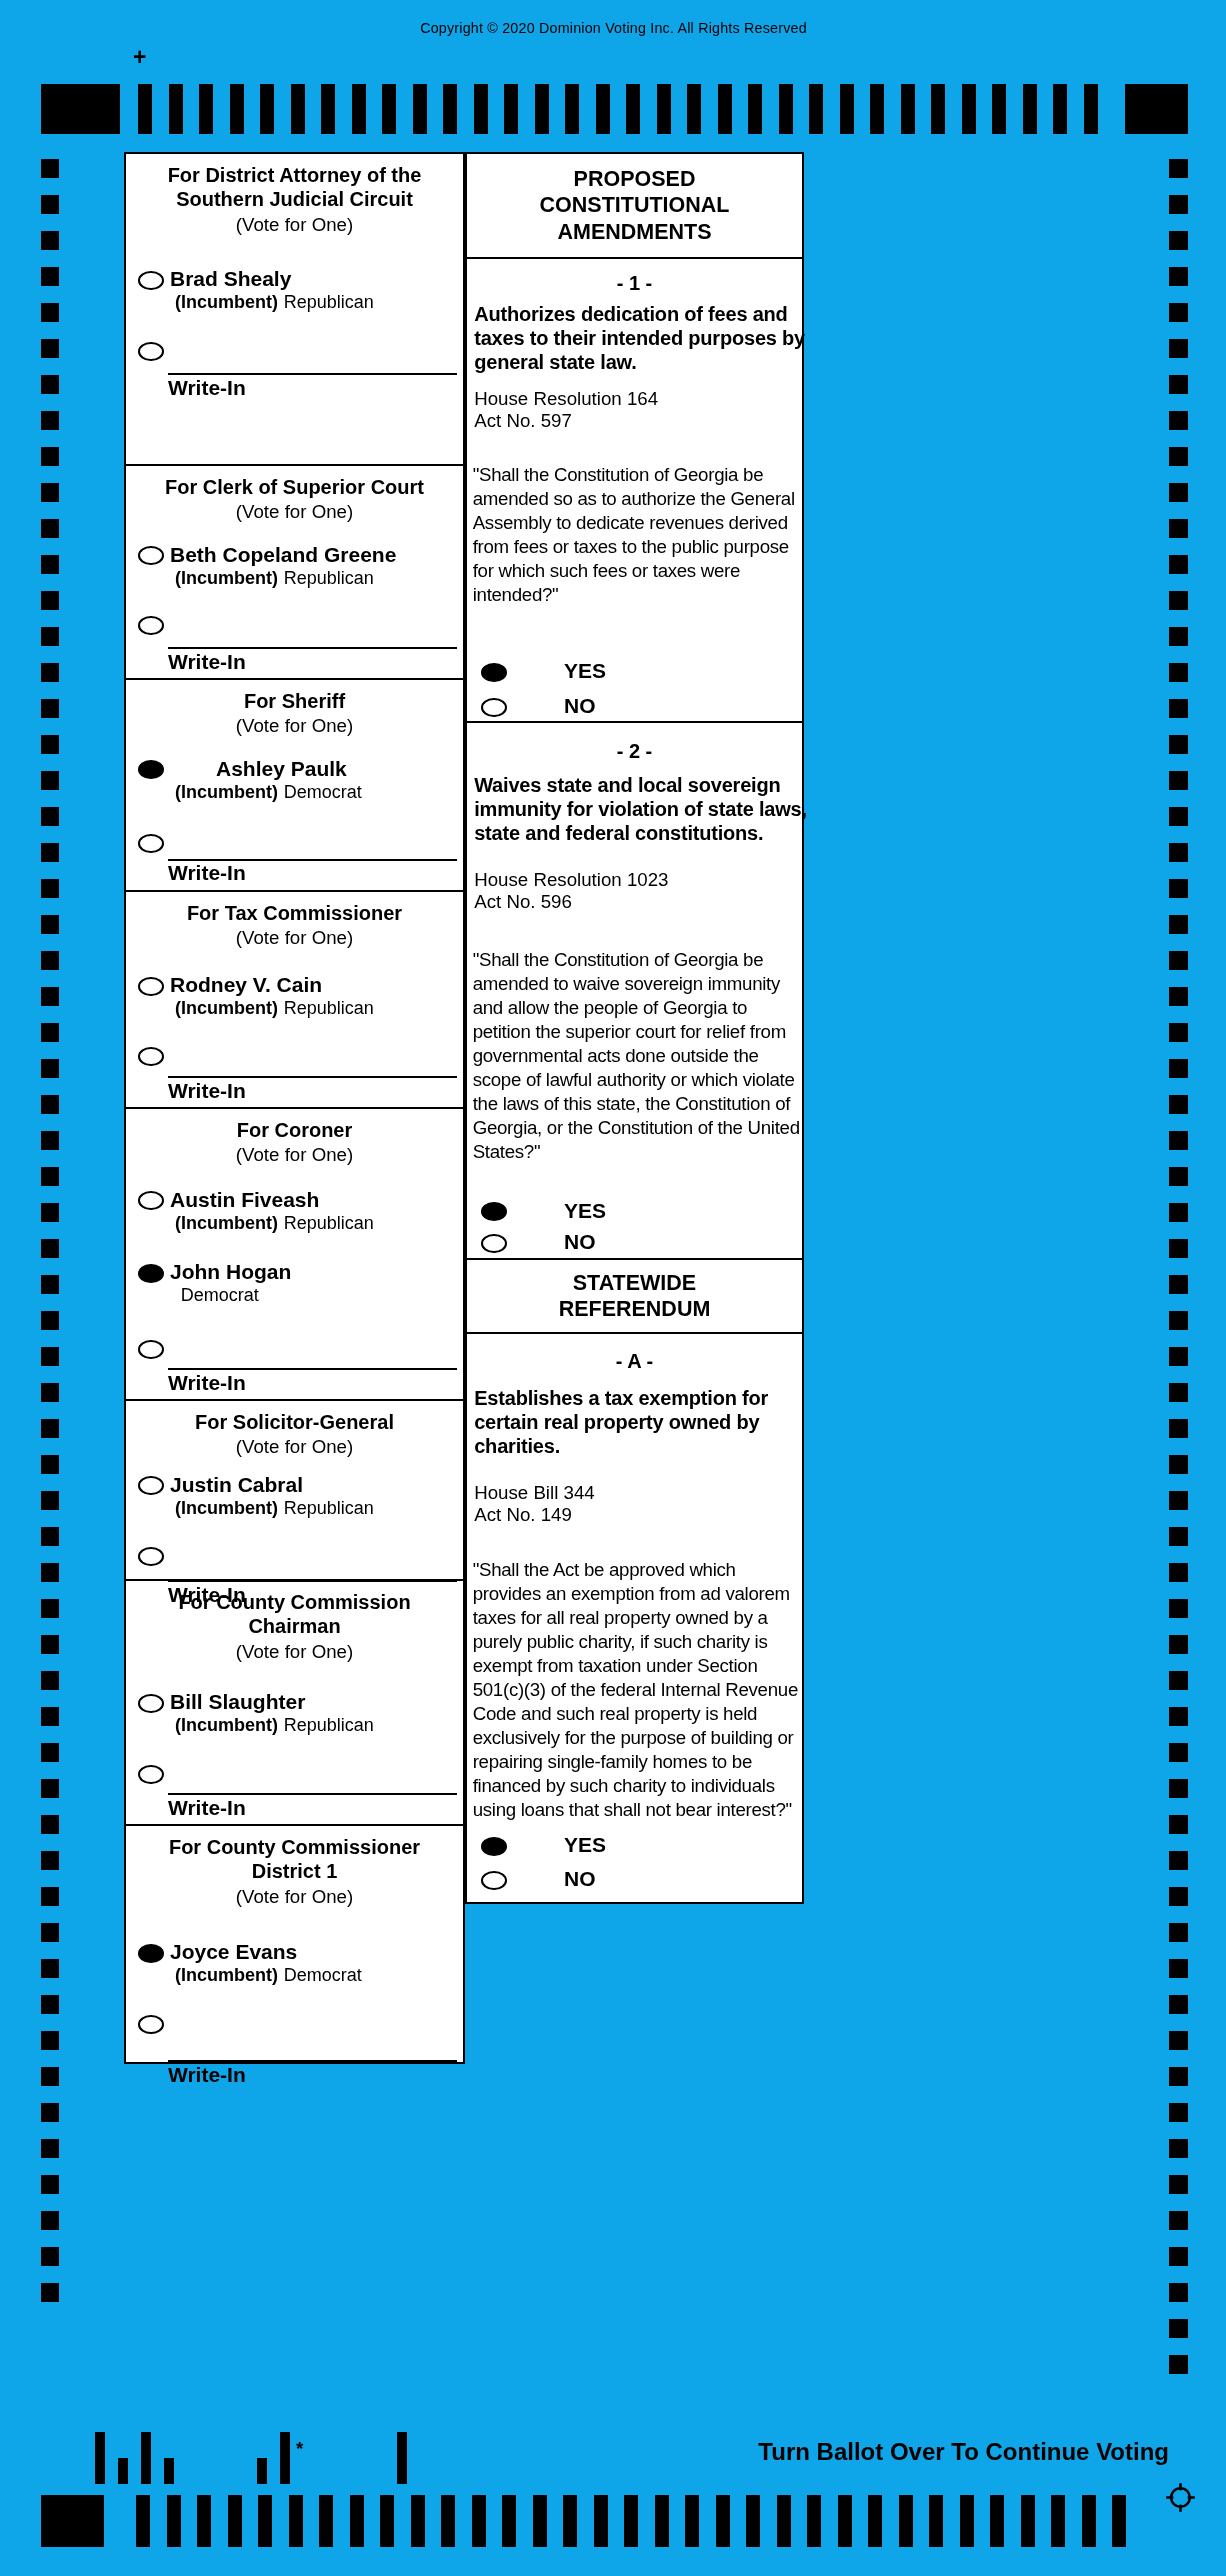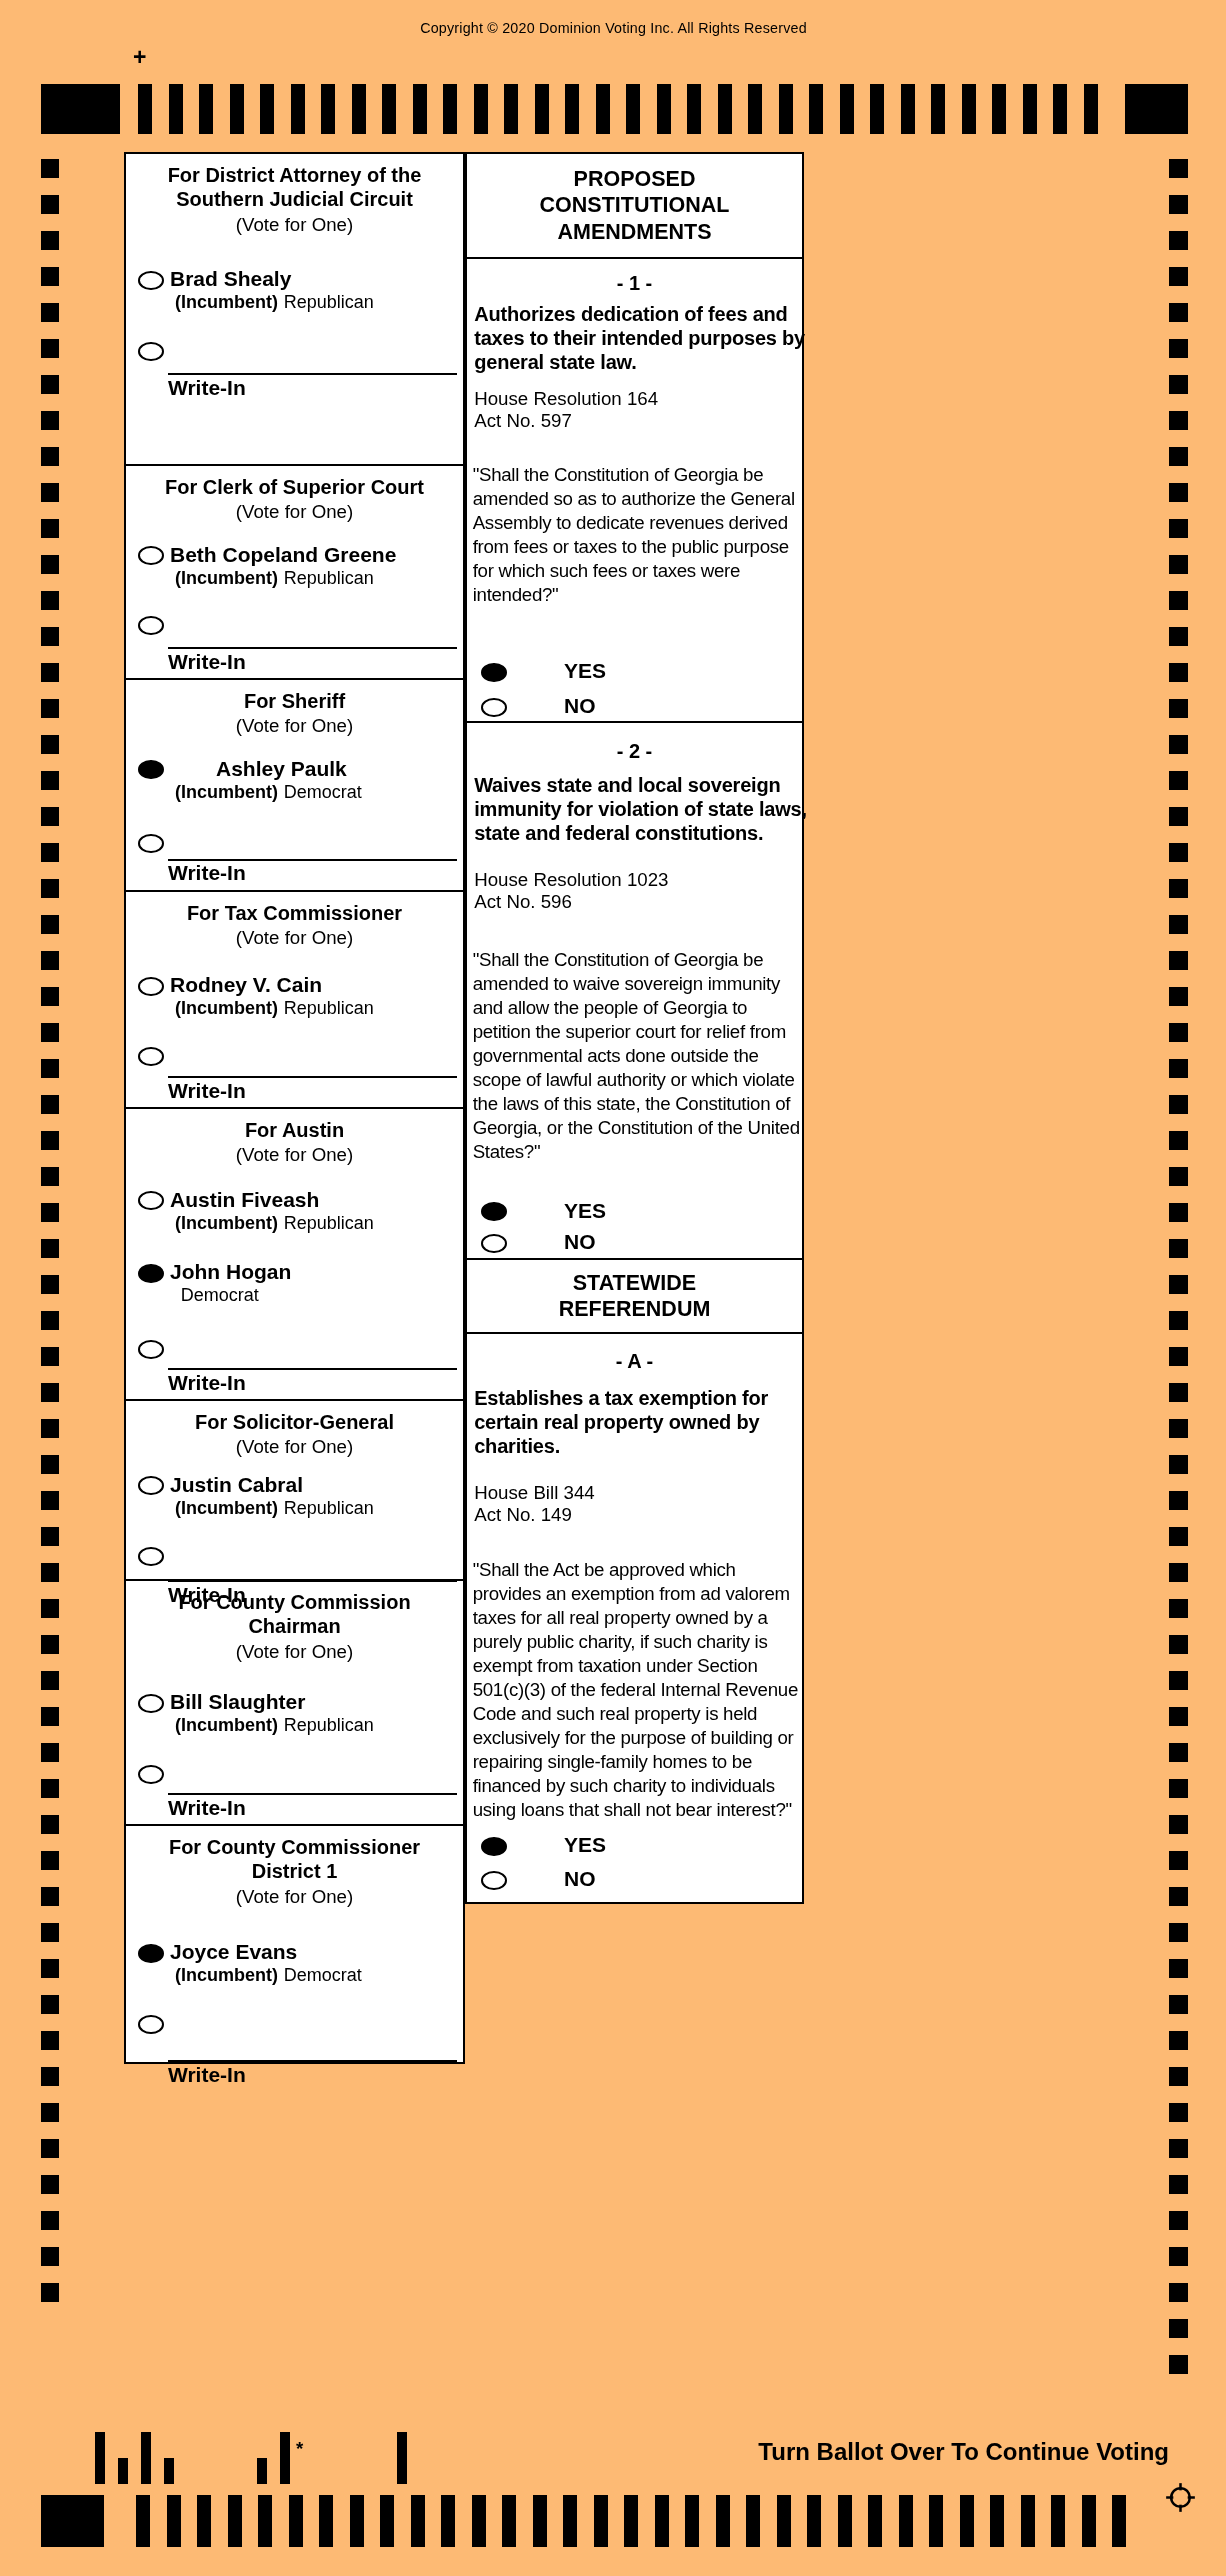--- a/index.html
+++ b/index.html
@@ -1,16 +1,16 @@
 <!DOCTYPE html>
 <html style="font-size:11.5px"><head>
 <meta charset="utf-8">
 <style>
   html,body{margin:0;padding:0;background:#e8e8e8;}
-  .ballot{position:relative;width:1227px;height:2576px;background:#fdba74;
+  .ballot{position:relative;width:1227px;height:2576px;background:#0ea5e9;
           font-family:"Liberation Sans",sans-serif;color:#000;overflow:hidden;}
   
   .block{position:absolute;background:#000;}
   .top-bars,.bottom-bars{position:absolute;
      background:repeating-linear-gradient(90deg,#000 0 14.3px,transparent 14.3px 30.5px);}
   .side-col{position:absolute;
      background:repeating-linear-gradient(180deg,#000 0 18.7px,transparent 18.7px 36px);}
   .bar{position:absolute;background:#000;width:10px;}
   
   .copyright{position:absolute;top:20px;left:0;width:1227px;text-align:center;
@@ -130,21 +130,21 @@
     </div>
   <div class="oval" style="left: 11.5px; top: 85px;"></div>
         <div class="cand-name" style="top: 81px;">Rodney V. Cain</div>
         <div class="cand-detail" style="top: 106px;"><span class="inc">(Incumbent)</span><span>Republican</span></div>
         <div class="oval" style="left: 11.5px; top: 155px;"></div>
         <div class="wline" style="top: 184px;"></div>
         <div class="wlabel" style="top: 187px;">Write-In</div>
       </div>
       <div class="contest" style="height: 292px;">
     <div class="c-head">
-      <div class="c-title">For Austin</div>
+      <div class="c-title">For Coroner</div>
       <div class="c-inst">(Vote for One)</div>
     </div>
   <div class="oval" style="left: 11.5px; top: 82px;"></div>
         <div class="cand-name" style="top: 79px;">Austin Fiveash</div>
         <div class="cand-detail" style="top: 104px;"><span class="inc">(Incumbent)</span><span>Republican</span></div>
         <div class="oval filled" style="left: 11.5px; top: 155px;"></div>
         <div class="cand-name" style="top: 151px;">John Hogan</div>
         <div class="cand-detail" style="top: 176px;"><span class="inc"></span><span>Democrat</span></div>
         <div class="oval" style="left: 11.5px; top: 231px;"></div>
         <div class="wline" style="top: 259px;"></div>

